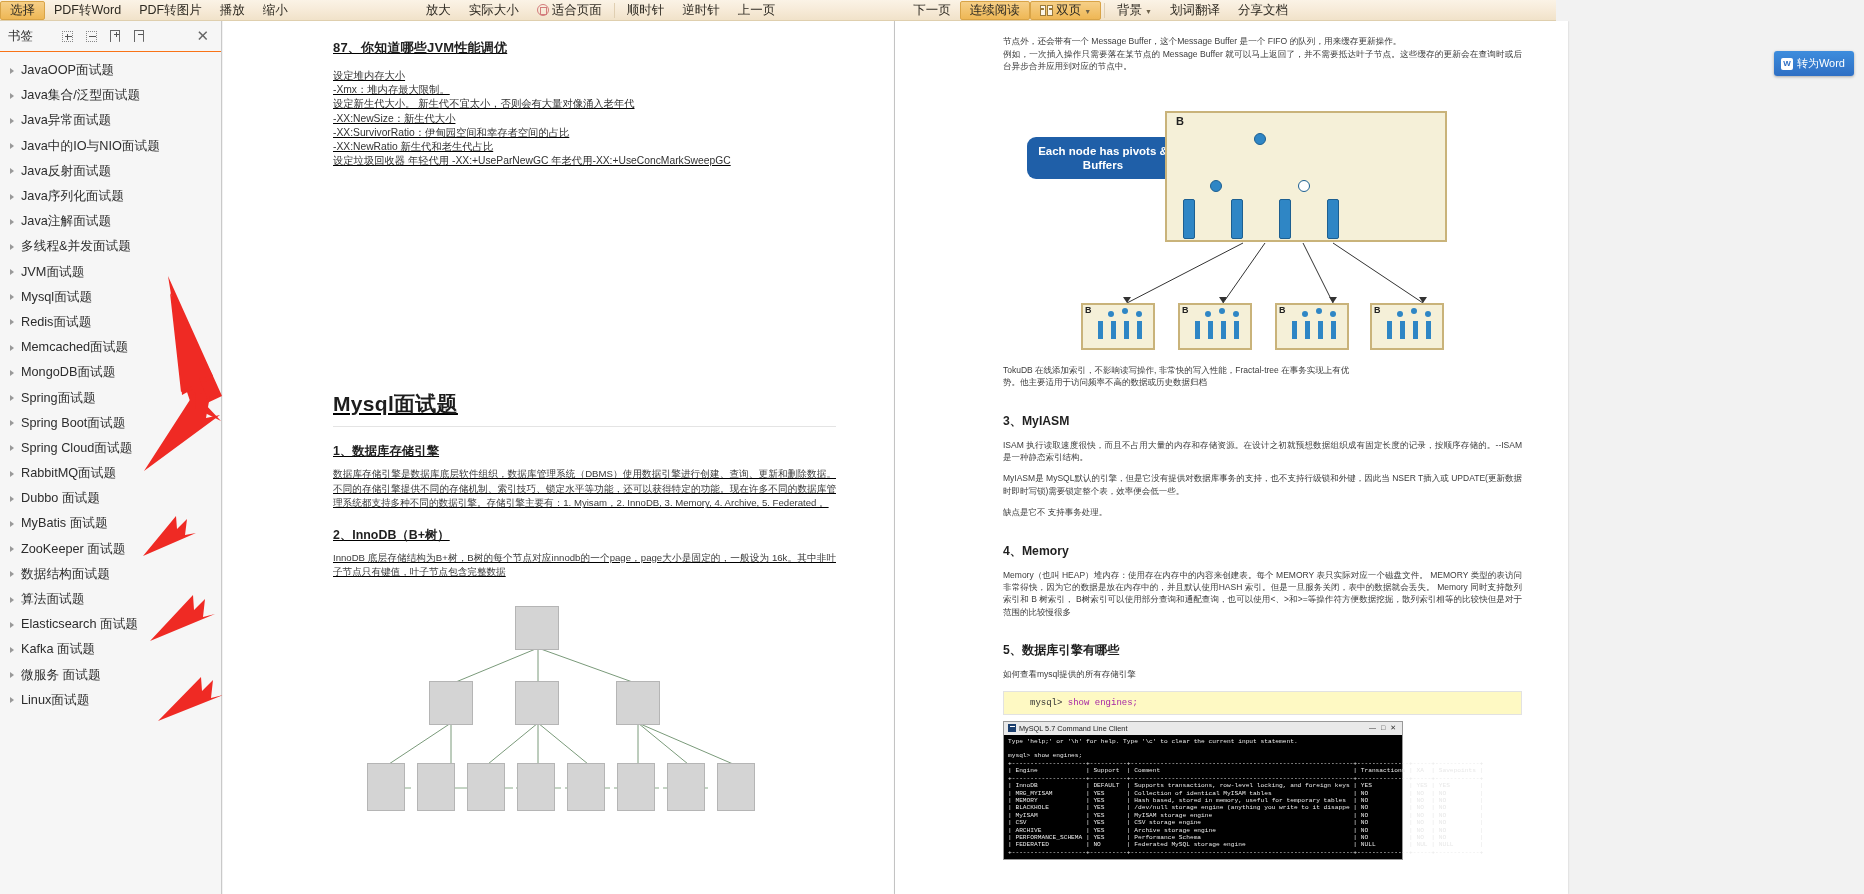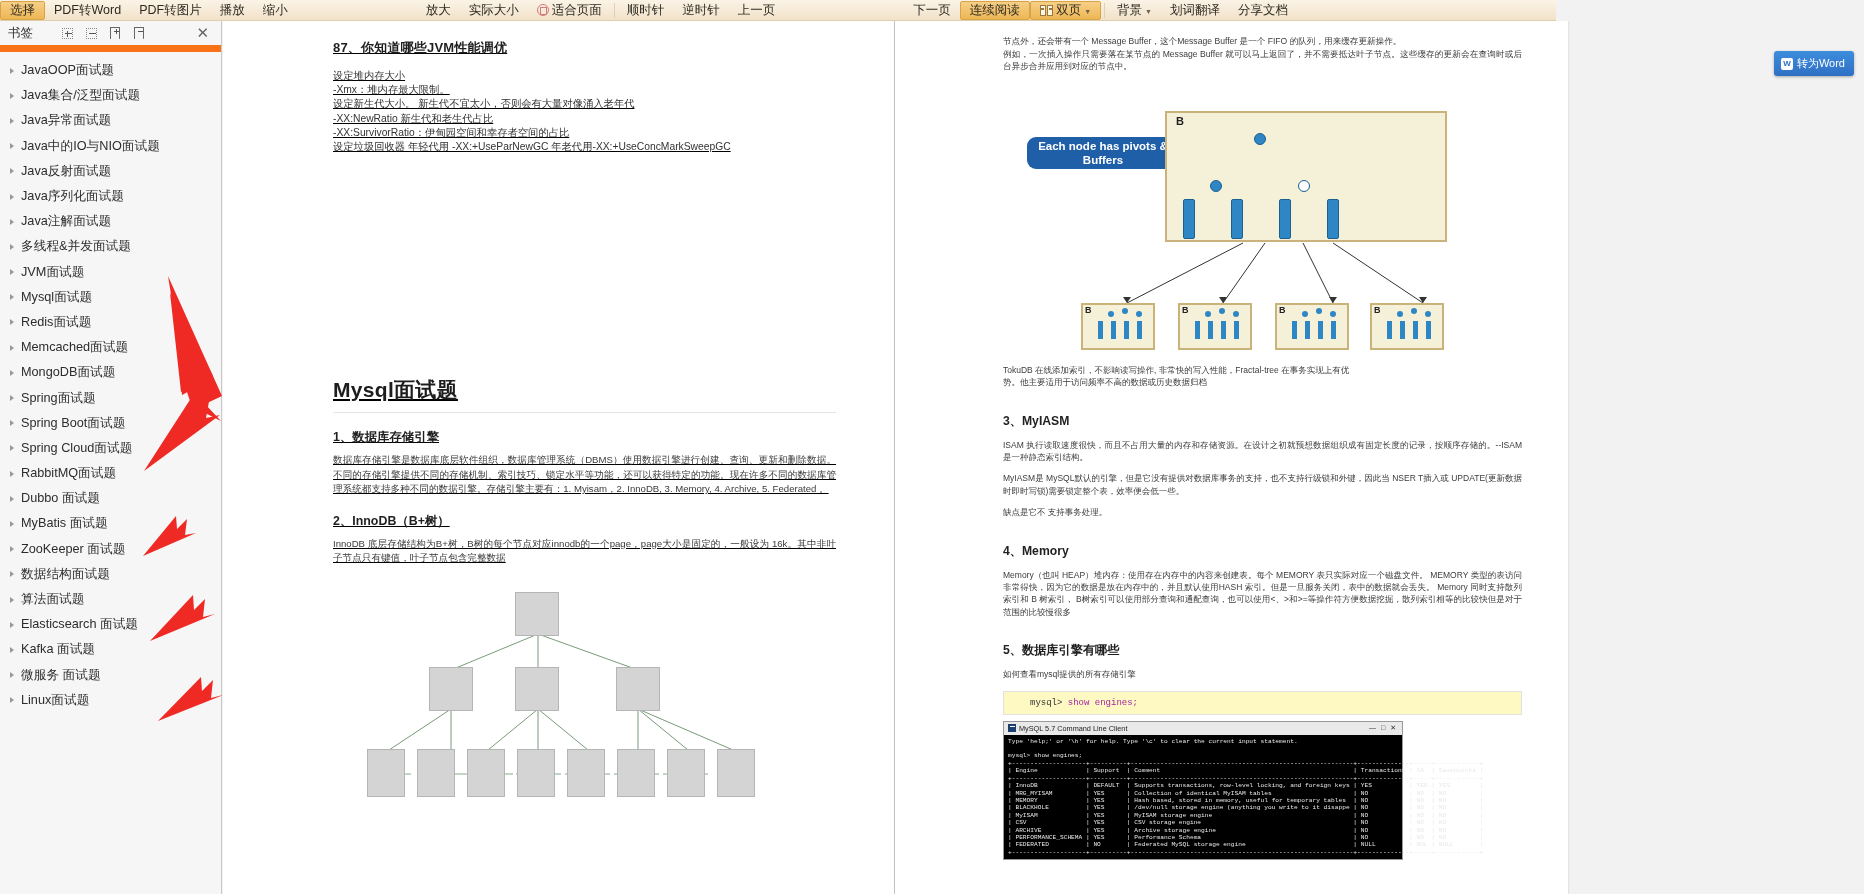--- a/index.html
+++ b/index.html
@@ -49,21 +49,21 @@
   .ic-dual i::after{content:"";display:block;height:2px;background:#9a7a3c;margin:2px 0.5px 0;}
 
   
   .sidebar {
     position: absolute; top: 21px; left: 0; width: 222px; height: 873px;
     background: #f6f6f6; border-right: 1px solid #c9c9c9;
   }
   .sb-head {
     height: 31px; display: flex; align-items: center;
     padding: 0 8px; gap: 0px;
-    border-bottom: 7px solid #f97316;
+    border-bottom: 1px solid #f97316;
     background: #f6f6f6;
   }
   .sb-title { font-size: 12.5px; color: #333; margin-right: 22px; }
   .sb-btn {
     width: 24px; height: 22px; display:inline-flex;
     align-items:center; justify-content:center; cursor:default;
   }
   .sq { width:11px;height:11px;border:1px dotted #888;position:relative;display:block;}
   .sq::before{content:"";position:absolute;left:2px;top:4.5px;width:7px;height:1px;background:#555;}
   .sq.plus::after{content:"";position:absolute;left:4.5px;top:2px;width:1px;height:6px;background:#555;}
@@ -123,21 +123,21 @@
   }
 
   .pr-inner { padding: 14px 46px 0 108px; }
   .para-r { font-size: 8.6px; color: #3c3c3c; line-height: 12.6px; text-align: justify;}
   .h-sub-r { font-size: 12.2px; font-weight:bold; color:#1f1f1f; margin-top: 24px;}
   .para-r2 { font-size: 8.5px; color:#3c3c3c; line-height:12.4px; margin-top:9px; text-align:justify;}
 
   
   .diagram { position: relative; margin-top: 18px; height: 245px; }
   .callout {
-    position:absolute; left:24px; top:46px; width:152px; height:32px;
+    position:absolute; left:24px; top:46px; width:152px; height:42px;
     background:#1f5fa8; color:#fff; border-radius:9px;
     font-size:11.5px; font-weight:bold; line-height:14px;
     display:flex; align-items:center; justify-content:center; text-align:center;
     padding: 0 8px;
   }
   .callout::after {
     content:""; position:absolute; right:-11px; top:14px;
     border-left:12px solid #1f5fa8;
     border-top:7px solid transparent; border-bottom:7px solid transparent;
   }
@@ -419,22 +419,23 @@
 
 <div class="docarea">
 
   <div class="page page-left">
     <div class="pl-inner">
       <div class="h-num">87、你知道哪些JVM性能调优</div>
       <div class="mono-lines">
         <div>设定堆内存大小</div>
         <div>-Xmx：堆内存最大限制。</div>
         <div>设定新生代大小。 新生代不宜太小，否则会有大量对像涌入老年代</div>
+        <div>-XX:NewSize：新生代大小</div>
+        <div>-XX:SurvivorRatio：伊甸园空间和幸存者空间的占比</div>
         <div>-XX:NewRatio 新生代和老生代占比</div>
-        <div>-XX:SurvivorRatio：伊甸园空间和幸存者空间的占比</div>
         <div>设定垃圾回收器 年轻代用 -XX:+UseParNewGC 年老代用-XX:+UseConcMarkSweepGC</div>
       </div>
 
       <div class="big-title">Mysql面试题</div>
       <div class="rule"></div>
 
       <div class="h-sub">1、数据库存储引擎</div>
       <div class="para">数据库存储引擎是数据库底层软件组织，数据库管理系统（DBMS）使用数据引擎进行创建、查询、更新和删除数据。不同的存储引擎提供不同的存储机制、索引技巧、锁定水平等功能，还可以获得特定的功能。现在许多不同的数据库管理系统都支持多种不同的数据引擎。存储引擎主要有：1. Myisam，2. InnoDB, 3. Memory, 4. Archive, 5. Federated 。</div>
 
       <div class="h-sub">2、InnoDB（B+树）</div>

